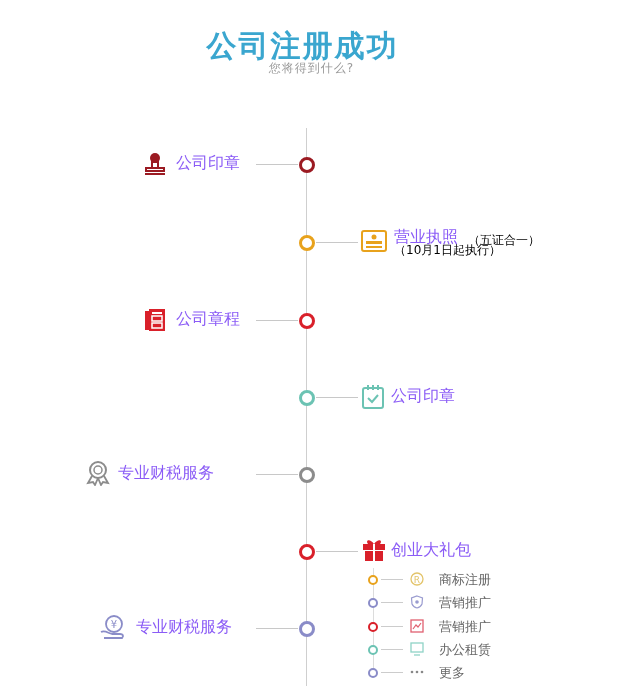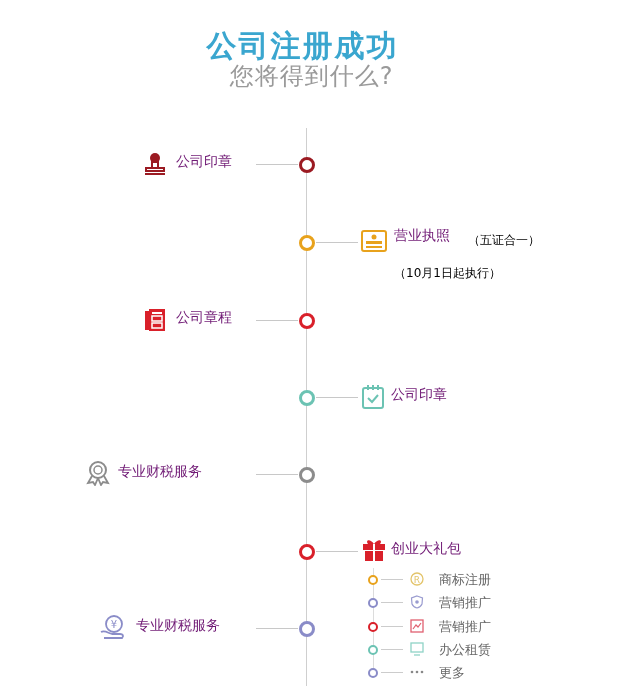--- a/index.html
+++ b/index.html
@@ -1,23 +1,23 @@
 <!DOCTYPE html>
 <html><head>
 <meta charset="utf-8">
 <style>
   html,body{margin:0;padding:0;}
   body{width:623px;height:691px;background:#fff;position:relative;overflow:hidden;font-family:"DejaVu Sans","Liberation Sans",sans-serif;}
   .title{position:absolute;left:0;width:605px;top:26px;text-align:center;font-size:30px;font-weight:bold;color:#3aa6cf;letter-spacing:2px;}
-  .subtitle{position:absolute;left:0;width:623px;top:60px;text-align:center;font-size:24px;color:#9a9a9a;letter-spacing:1px;}
+  .subtitle{position:absolute;left:0;width:623px;top:60px;text-align:center;font-size:12px;color:#9a9a9a;letter-spacing:1px;}
   .vline{position:absolute;left:306px;top:128px;width:1px;height:558px;background:#cfcfcf;}
   .subvline{position:absolute;left:373px;top:568px;width:1px;height:106px;background:#dcdcdc;}
   .node{position:absolute;width:10px;height:10px;border-radius:50%;background:#fff;border:3px solid;box-sizing:content-box;}
   .hline{position:absolute;height:1px;background:#c8c8c8;}
-  .label{position:absolute;font-size:14px;color:#701a75;white-space:nowrap;}
+  .label{position:absolute;font-size:16px;color:#8b5cf6;white-space:nowrap;}
   .small{position:absolute;font-size:12px;color:#000000;white-space:nowrap;}
   .icon{position:absolute;}
   .subnode{position:absolute;width:6px;height:6px;border-radius:50%;background:#fff;border:2px solid;box-sizing:content-box;}
   .sublabel{position:absolute;font-size:13px;color:#666;white-space:nowrap;margin-left:8px;}
 </style>
 </head>
 <body>
 
 <div class="title">公司注册成功</div>
 <div class="subtitle">您将得到什么?</div>
@@ -40,21 +40,21 @@
   <div class="node" style="left:299px;top:235px;border-color:#e8a21c"></div>
   <div class="hline" style="left:316px;top:242px;width:42px"></div>
   <svg class="icon" style="left:361px;top:230px" width="26" height="22" viewBox="0 0 26 22">
     <rect x="1" y="1" width="24" height="20" rx="2" fill="none" stroke="#e8a21c" stroke-width="2"></rect>
     <circle cx="13" cy="7" r="2.5" fill="#e8a21c"></circle>
     <rect x="5" y="11" width="16" height="3" fill="#e8a21c"></rect>
     <rect x="5" y="16" width="16" height="2" fill="#e8a21c"></rect>
   </svg>
   <span class="label" style="left:394px;top:227px">营业执照</span>
   <span class="small" style="left:468px;top:232px">（五证合一）</span>
-  <span class="small" style="left:394px;top:265px">（10月1日起执行）</span>
+  <span class="small" style="left:394px;top:242px">（10月1日起执行）</span>
 </div>
 
 <div>
   <svg class="icon" style="left:144px;top:308px" width="22" height="24" viewBox="0 0 22 24">
     <rect x="1" y="3" width="4" height="19" fill="#d9202a"></rect>
     <rect x="5" y="1" width="16" height="22" fill="#d9202a"></rect>
     <rect x="8" y="4" width="10" height="2" fill="#fff"></rect>
     <rect x="8" y="8" width="10" height="5" fill="none" stroke="#fff" stroke-width="1.5"></rect>
     <rect x="8" y="15" width="10" height="5" fill="none" stroke="#fff" stroke-width="1.5"></rect>
   </svg>

